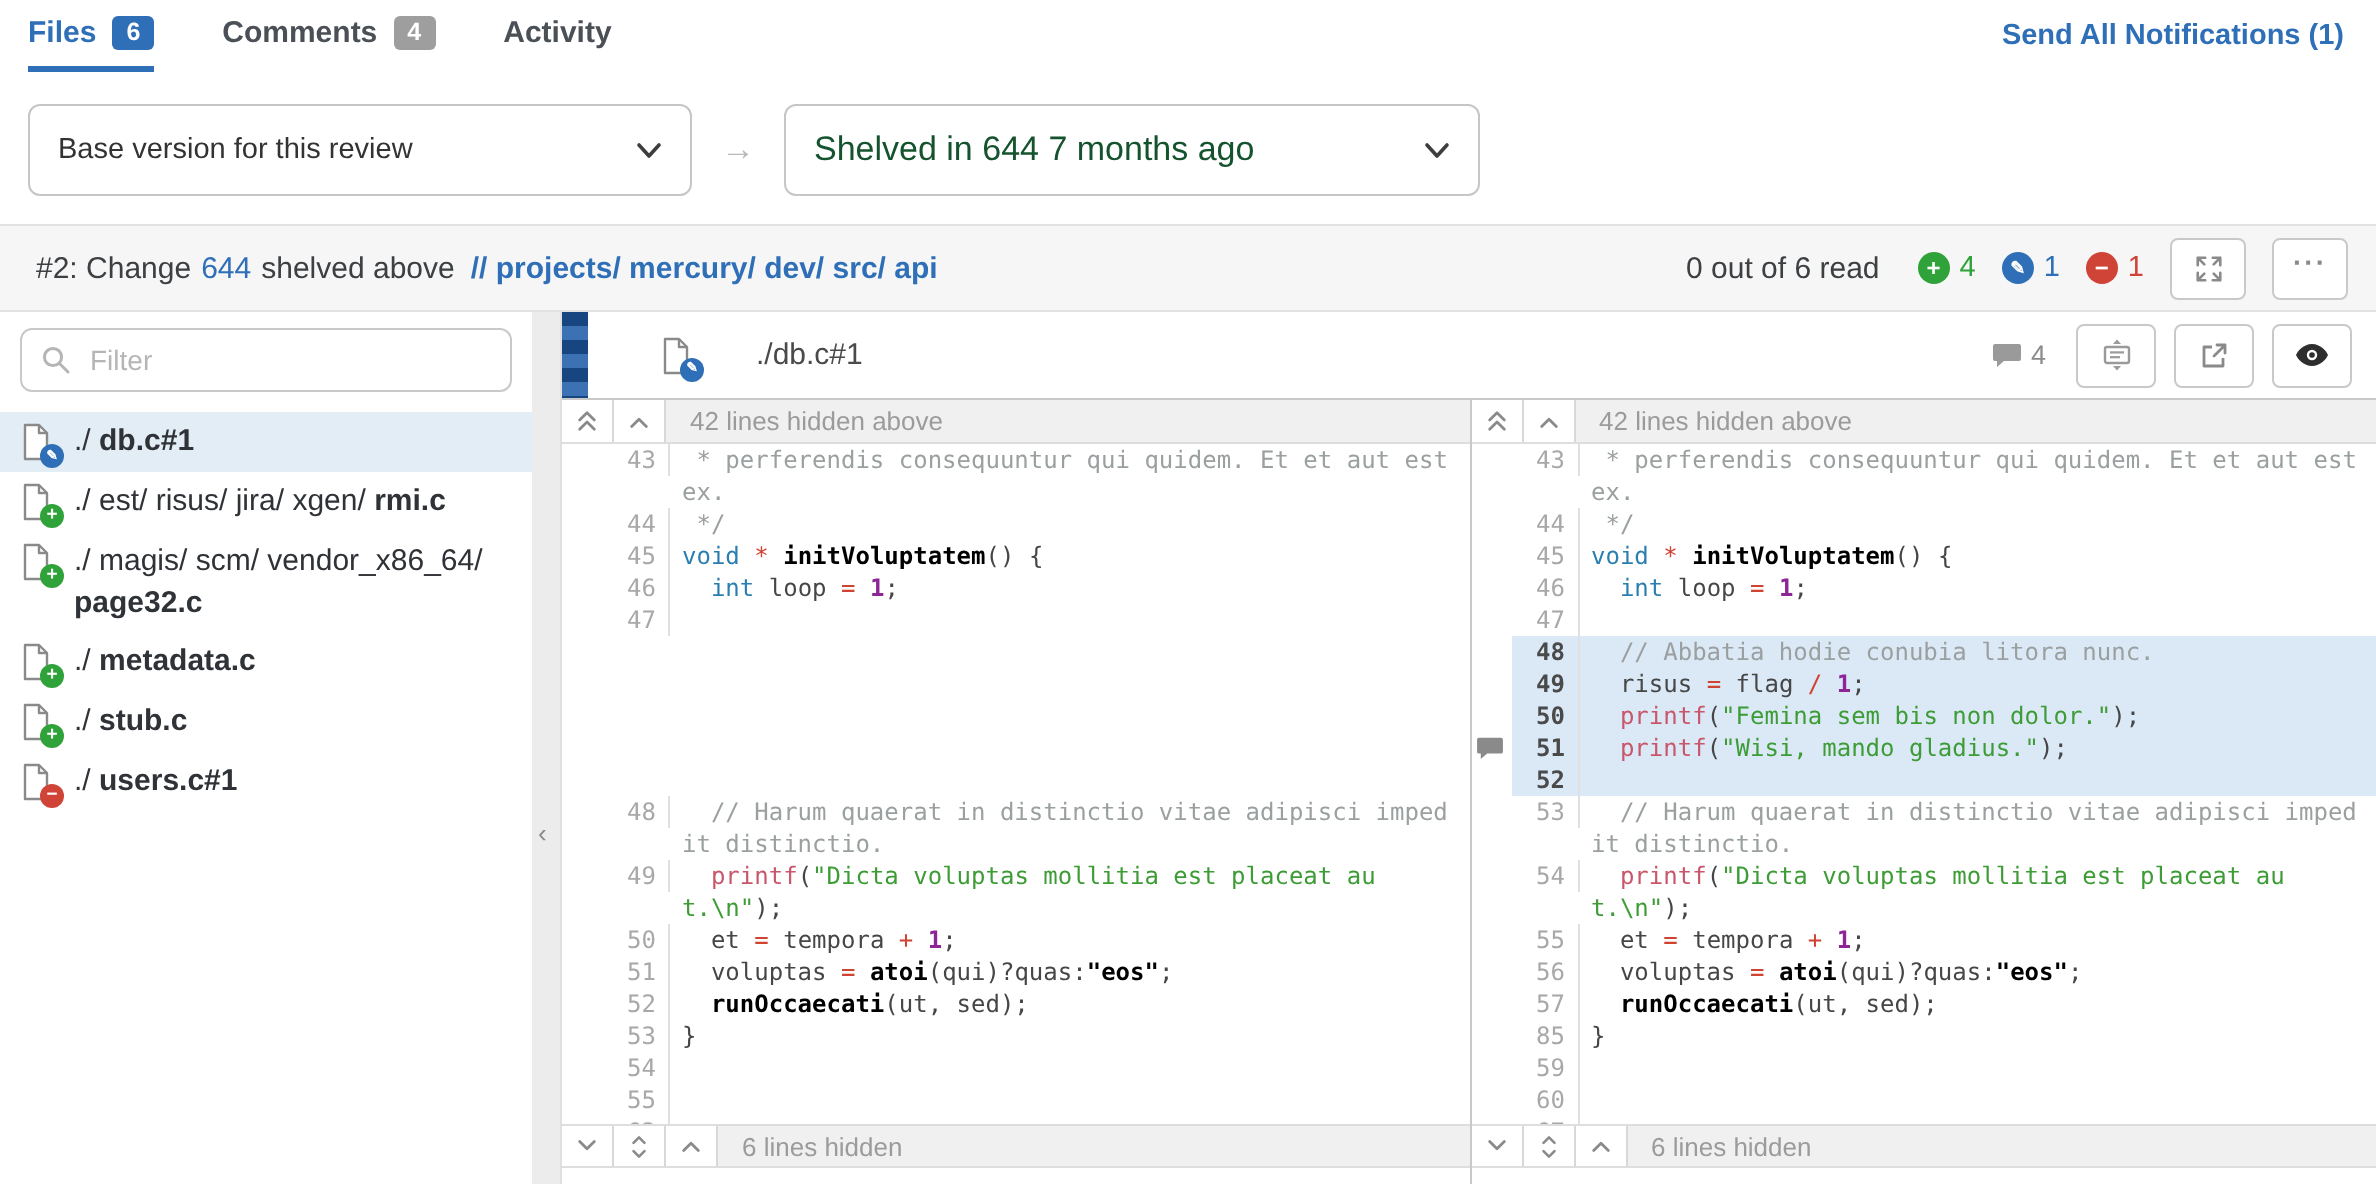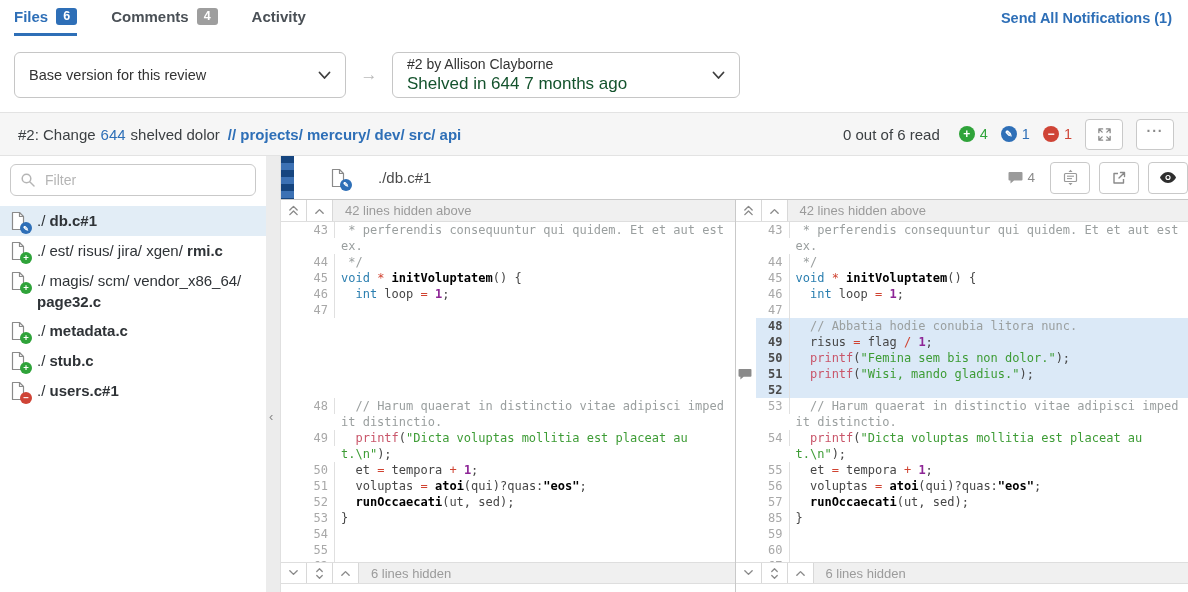--- a/index.html
+++ b/index.html
@@ -62,21 +62,21 @@
   .doc-icon{ position:relative; width:18px; height:21px; flex:none; display:inline-block; margin-top:1px;}
   .doc-badge{ position:absolute; right:-4px; bottom:-2px; width:12px; height:12px; border-radius:50%;
     color:#fff; font-size:9.5px; font-weight:bold; display:flex; align-items:center; justify-content:center; line-height:1;}
   .badge-add{ background:var(--green);}
   .badge-edit{ background:var(--accent); font-size:7px;}
   .badge-delete{ background:var(--red);}
   .divider{ width:14px; flex:none; background:#ececec; position:relative; cursor:col-resize;}
   .divider .handle{ position:absolute; top:58%; left:3px; color:#8a8a8a; font-size:13px;}
   
   .diff{ flex:1; display:flex; flex-direction:column; border-left:1px solid #e0e0e0; overflow:hidden; background:#fff;}
-  .diff-header{ height:44px; flex:none; border-bottom:1px solid #c9c9c9; display:flex; align-items:center; gap:20px;}
+  .diff-header{ height:44px; flex:none; border-bottom:1px solid #c9c9c9; display:flex; align-items:center; padding-right:12px;gap:20px;}
   .ribbon{ width:13px; align-self:stretch; background:repeating-linear-gradient(180deg,#16457f 0 7px,#3c71b4 7px 14px); margin-right:16px; flex:none;}
   .diff-title{ font-size:15px; color:#4a4a4a; margin-left:10px;}
   .dh-right{ margin-left:auto; display:flex; align-items:center; gap:9px;}
   .bubble-count{ display:inline-flex; align-items:center; gap:4px; color:#8a8a8a; font-size:13.5px; margin-right:6px;}
   .dh-btn{ width:40px; height:32px; background:#fff; border:1px solid #c9c9c9; border-radius:4px;
     display:inline-flex; align-items:center; justify-content:center; cursor:pointer;}
   .diff-body{ flex:1; display:flex; overflow:hidden;}
   .pane{ width:50%; display:flex; flex-direction:column; overflow:hidden;}
   .pane.right{ border-left:1px solid #c9c9c9;}
   .hidden-bar{ height:22px; flex:none; display:flex; align-items:stretch; background:#f0f0f0; color:#9b9b9b; font-size:13px;}
@@ -126,34 +126,33 @@
   <div class="vbox vbox1">
     <span class="vlabel">Base version for this review</span>
     <span class="grow"></span>
     <svg class="chev" viewBox="0 0 13 9">
         <polyline points="1.5,1.5 6.5,7 11.5,1.5" fill="none" stroke="#3e3e3e" stroke-width="1.8" stroke-linecap="round" stroke-linejoin="round"></polyline>
       </svg>
   </div>
   <span class="varrow">→</span>
   <div class="vbox vbox2">
     <span class="v2txt">
-      <div class="t">#2 by Allison Clayborne</div>
       <div class="s">Shelved in 644 7 months ago</div>
     </span>
     <span class="grow"></span>
     <svg class="chev" viewBox="0 0 13 9">
         <polyline points="1.5,1.5 6.5,7 11.5,1.5" fill="none" stroke="#3e3e3e" stroke-width="1.8" stroke-linecap="round" stroke-linejoin="round"></polyline>
       </svg>
   </div>
 </div>
 
 <div class="review-bar">
   <span>#2: Change</span>
   <span class="lnk" style="margin-left:5px;">644</span>
-  <span style="margin-left:5px;">shelved dolor</span>
+  <span style="margin-left:5px;">shelved above</span>
   <span class="path">// projects/ mercury/ dev/ src/ api</span>
   <div class="rb-right">
     <span class="read-status">0 out of 6 read</span>
     <span class="stat">
       <span class="dot add">+</span>
       <span class="cnt add">4</span>
     </span>
     <span class="stat">
       <span class="dot edit">✎</span>
       <span class="cnt edit">1</span>

